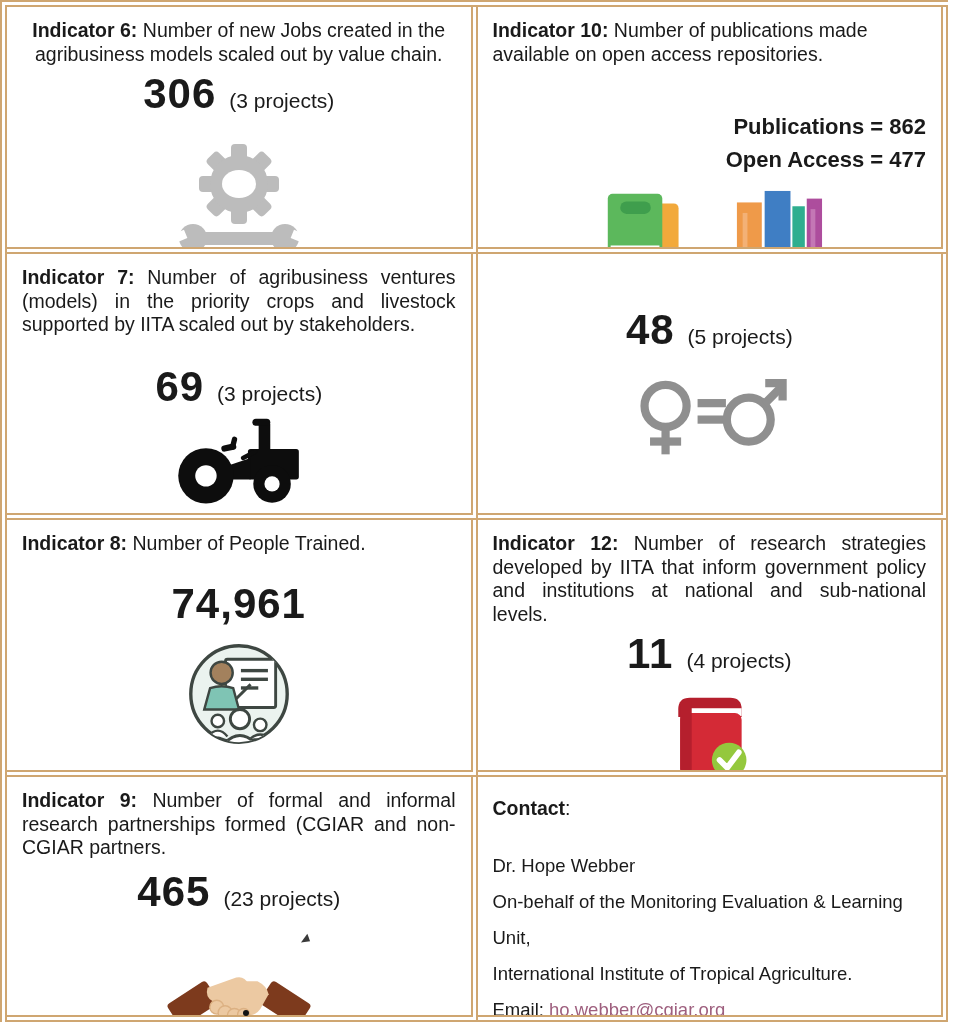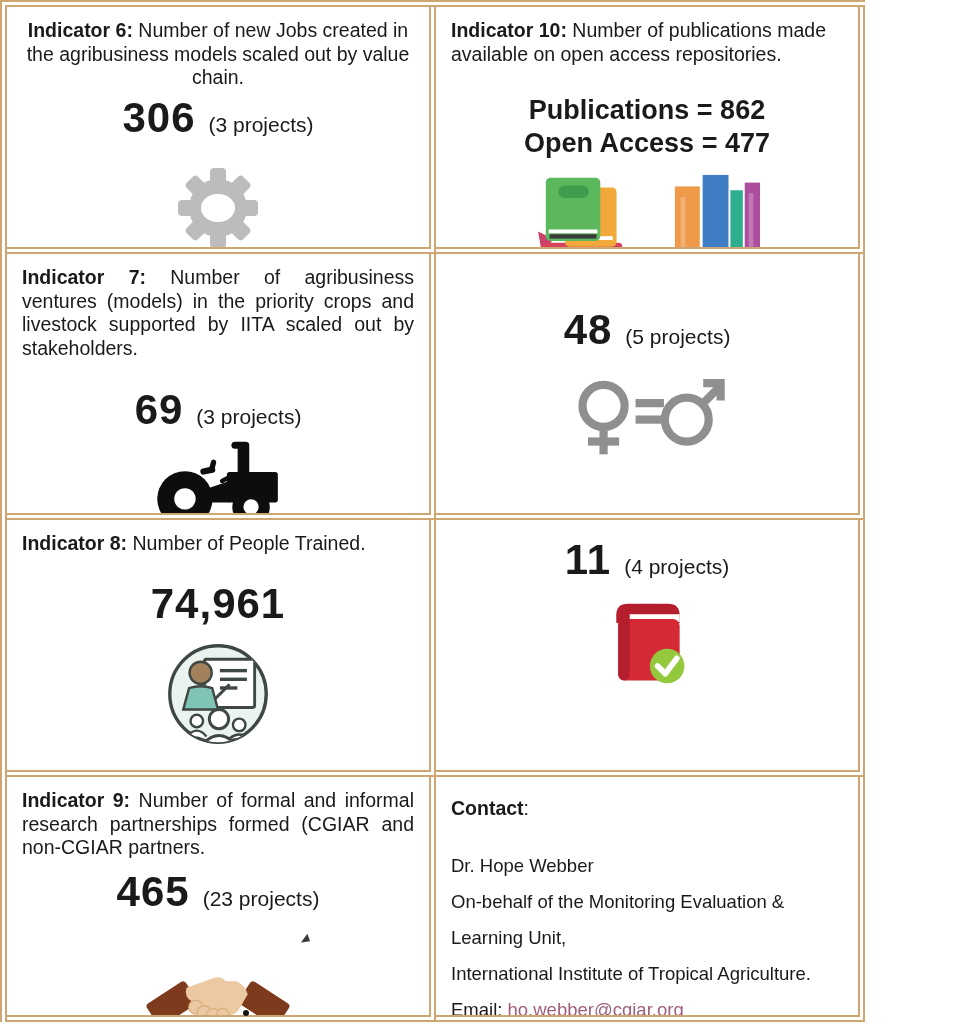--- a/index.html
+++ b/index.html
@@ -1,21 +1,21 @@
 <!DOCTYPE html>
 <html><head>
 <meta charset="utf-8">
 <style>
   * { box-sizing: border-box; margin: 0; padding: 0; }
   html, body { background: #ffffff; }
   body { font-family: "Liberation Sans", "DejaVu Sans", sans-serif; color: #1a1a1a; }
   .page { width: 980px; height: 1024px; position: relative; background: #fff; }
   .grid {
     display: grid;
-    width: 865px; height: 1022px;
+    width: 948px; height: 1022px;
     grid-template-columns: 1fr 1fr;
     grid-template-rows: 247px 266px 257px 1fr;
     border-top: 7px double #cfa671;
     border-left: 7px double #cfa671;
   }
   .cell {
     border-right: 7px double #cfa671;
     border-bottom: 7px double #cfa671;
     padding: 12px 15px 6px 15px;
     overflow: hidden;
@@ -23,21 +23,21 @@
   }
   .title { font-size: 19.5px; line-height: 23.5px; }
   .title b { font-weight: bold; }
   .t-center { text-align: center; }
   .t-left { text-align: left; }
   .t-justify { text-align: justify; }
   .numrow { display: flex; align-items: baseline; justify-content: center; gap: 13px; }
   .bignum { font-size: 42px; font-weight: bold; letter-spacing: 1px; }
   .projects { font-size: 21px; font-weight: normal; }
   .iconwrap { display: flex; justify-content: center; align-items: flex-start; }
-  .pubs { text-align: center; font-weight: bold; font-size: 27px; line-height: 33px; margin-top: 28px; }
+  .pubs { text-align: right; font-weight: bold; font-size: 22px; line-height: 33px; margin-top: 44px; }
   .bookrow { display: flex; justify-content: center; align-items: flex-end; gap: 34px; margin-top: 14px; }
   
   .c6 .numrow { margin-top: 4px; }
   .c6 .iconwrap { margin-top: 24px; }
   .c7 .numrow { margin-top: 26px; }
   .c7 .iconwrap { margin-top: 4px; }
   .c8 .numrow { margin-top: 24px; }
   .c8 .iconwrap { margin-top: 12px; }
   .c9 .numrow { margin-top: 8px; }
   .c9 .iconwrap { margin-top: 30px; }
@@ -195,20 +195,21 @@
             <circle cx="57" cy="82" r="10" fill="#ffffff" stroke="#3e4742" stroke-width="3"></circle>
             <path d="M40,108 Q57,90 74,108" fill="#ffffff" stroke="#3e4742" stroke-width="3"></path>
             <circle cx="78" cy="88" r="6.5" fill="#ffffff" stroke="#3e4742" stroke-width="2.5"></circle>
             <path d="M68,102 Q78,94 88,102" fill="#ffffff" stroke="#3e4742" stroke-width="2.5"></path>
           </g>
         </svg>
       </div>
     </div>
 
     <div class="cell c12">
+      <p class="title t-justify"><b>Indicator 12:</b><span> Number of research strategies developed by IITA that inform government policy and institutions at national and sub-national levels.</span></p>
       <div class="numrow">
         <span class="bignum">11</span>
         <span class="projects">(4 projects)</span>
       </div>
       <div class="iconwrap">
         <svg width="100" height="96" viewBox="0 0 100 100">
           <path d="M30,8 h42 q12,0 12,12 v8 h-66 v-8 q0,-12 12,-12 z" fill="#b51f2d"></path>
           <rect x="26" y="19" width="58" height="8" fill="#ffffff"></rect>
           <rect x="20" y="24" width="64" height="64" rx="7" fill="#d42a36"></rect>
           <rect x="20" y="10" width="12" height="78" rx="6" fill="#b51f2d"></rect>

